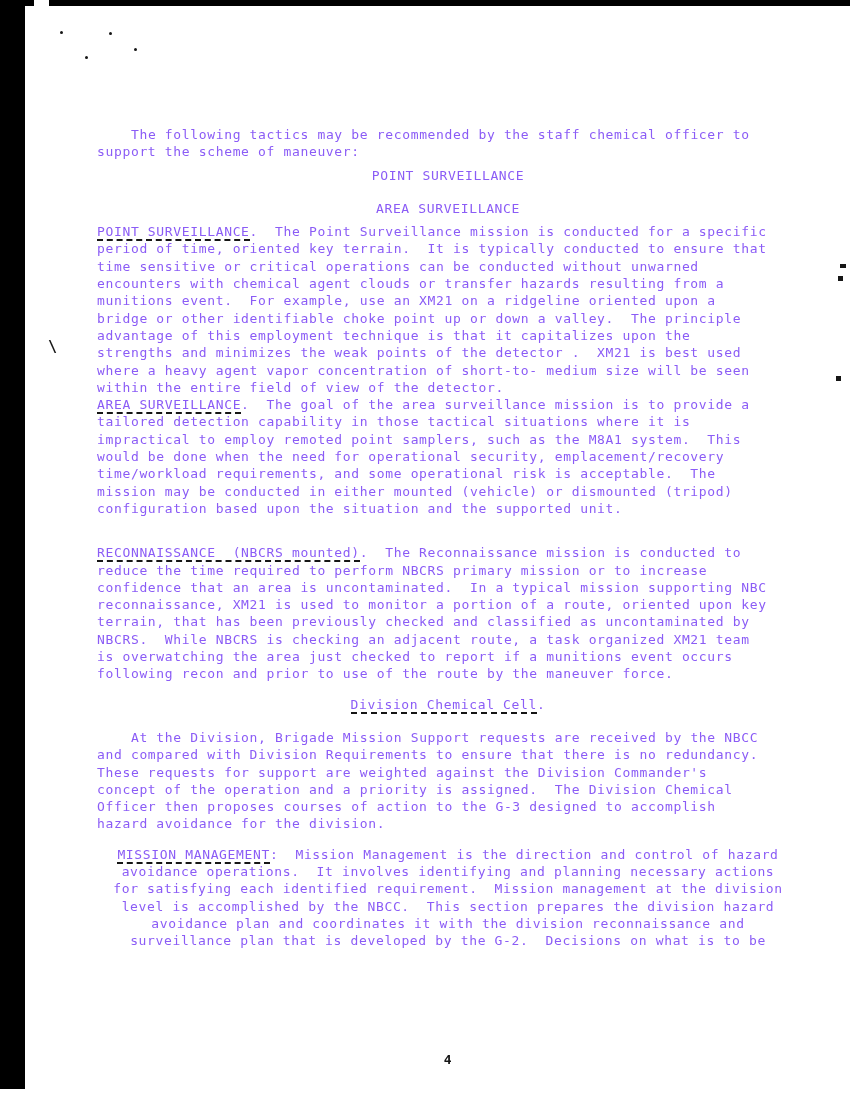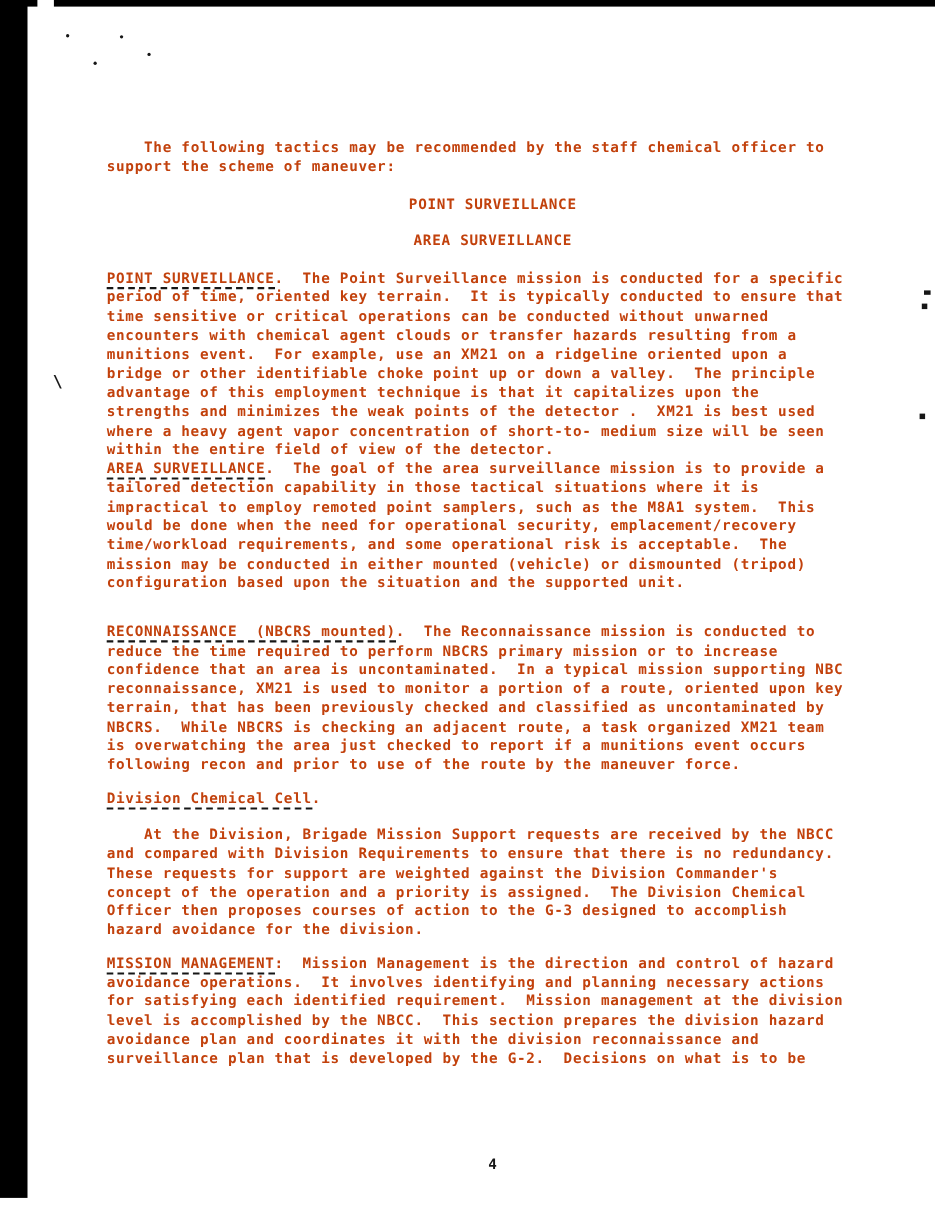--- a/index.html
+++ b/index.html
@@ -39,40 +39,40 @@
     position: absolute;
     left: 48px; top: 338px;
     color: #161616;
     font-size: 15px; font-weight: 700;
     white-space: pre;
   }
   .content {
     position: absolute;
     left: 97px; top: 126px;
     width: 702px;
-    color: #c2410c;
+    color: #8b5cf6;
     font-size: 13px;
     line-height: 17.3px;
-    font-weight: 700;
+    font-weight: 400;
     letter-spacing: 0.65px;
   }
   .para {
     margin: 0;
     white-space: pre-wrap;
   }
   .center { text-align: center; }
   .u {
     border-bottom: 2px dashed #161616;
     padding-bottom: 0px;
   }
-  .gap-a { margin-top: 17px; }
+  .gap-a { margin-top: 6px; }
   .gap-b { margin-top: 16px; }
   .gap-c { }
   .gap-d { margin-top: 27px; }
-  .gap-e { margin-top: 13px; }
+  .gap-e { margin-top: 13px; text-align: center; }
   .page-number {
     position: absolute;
     left: 97px; top: 1052px;
     width: 702px;
     text-align: center;
     color: #161616;
     font-size: 13px;
     font-weight: 700;
     letter-spacing: 0.65px;
   }

